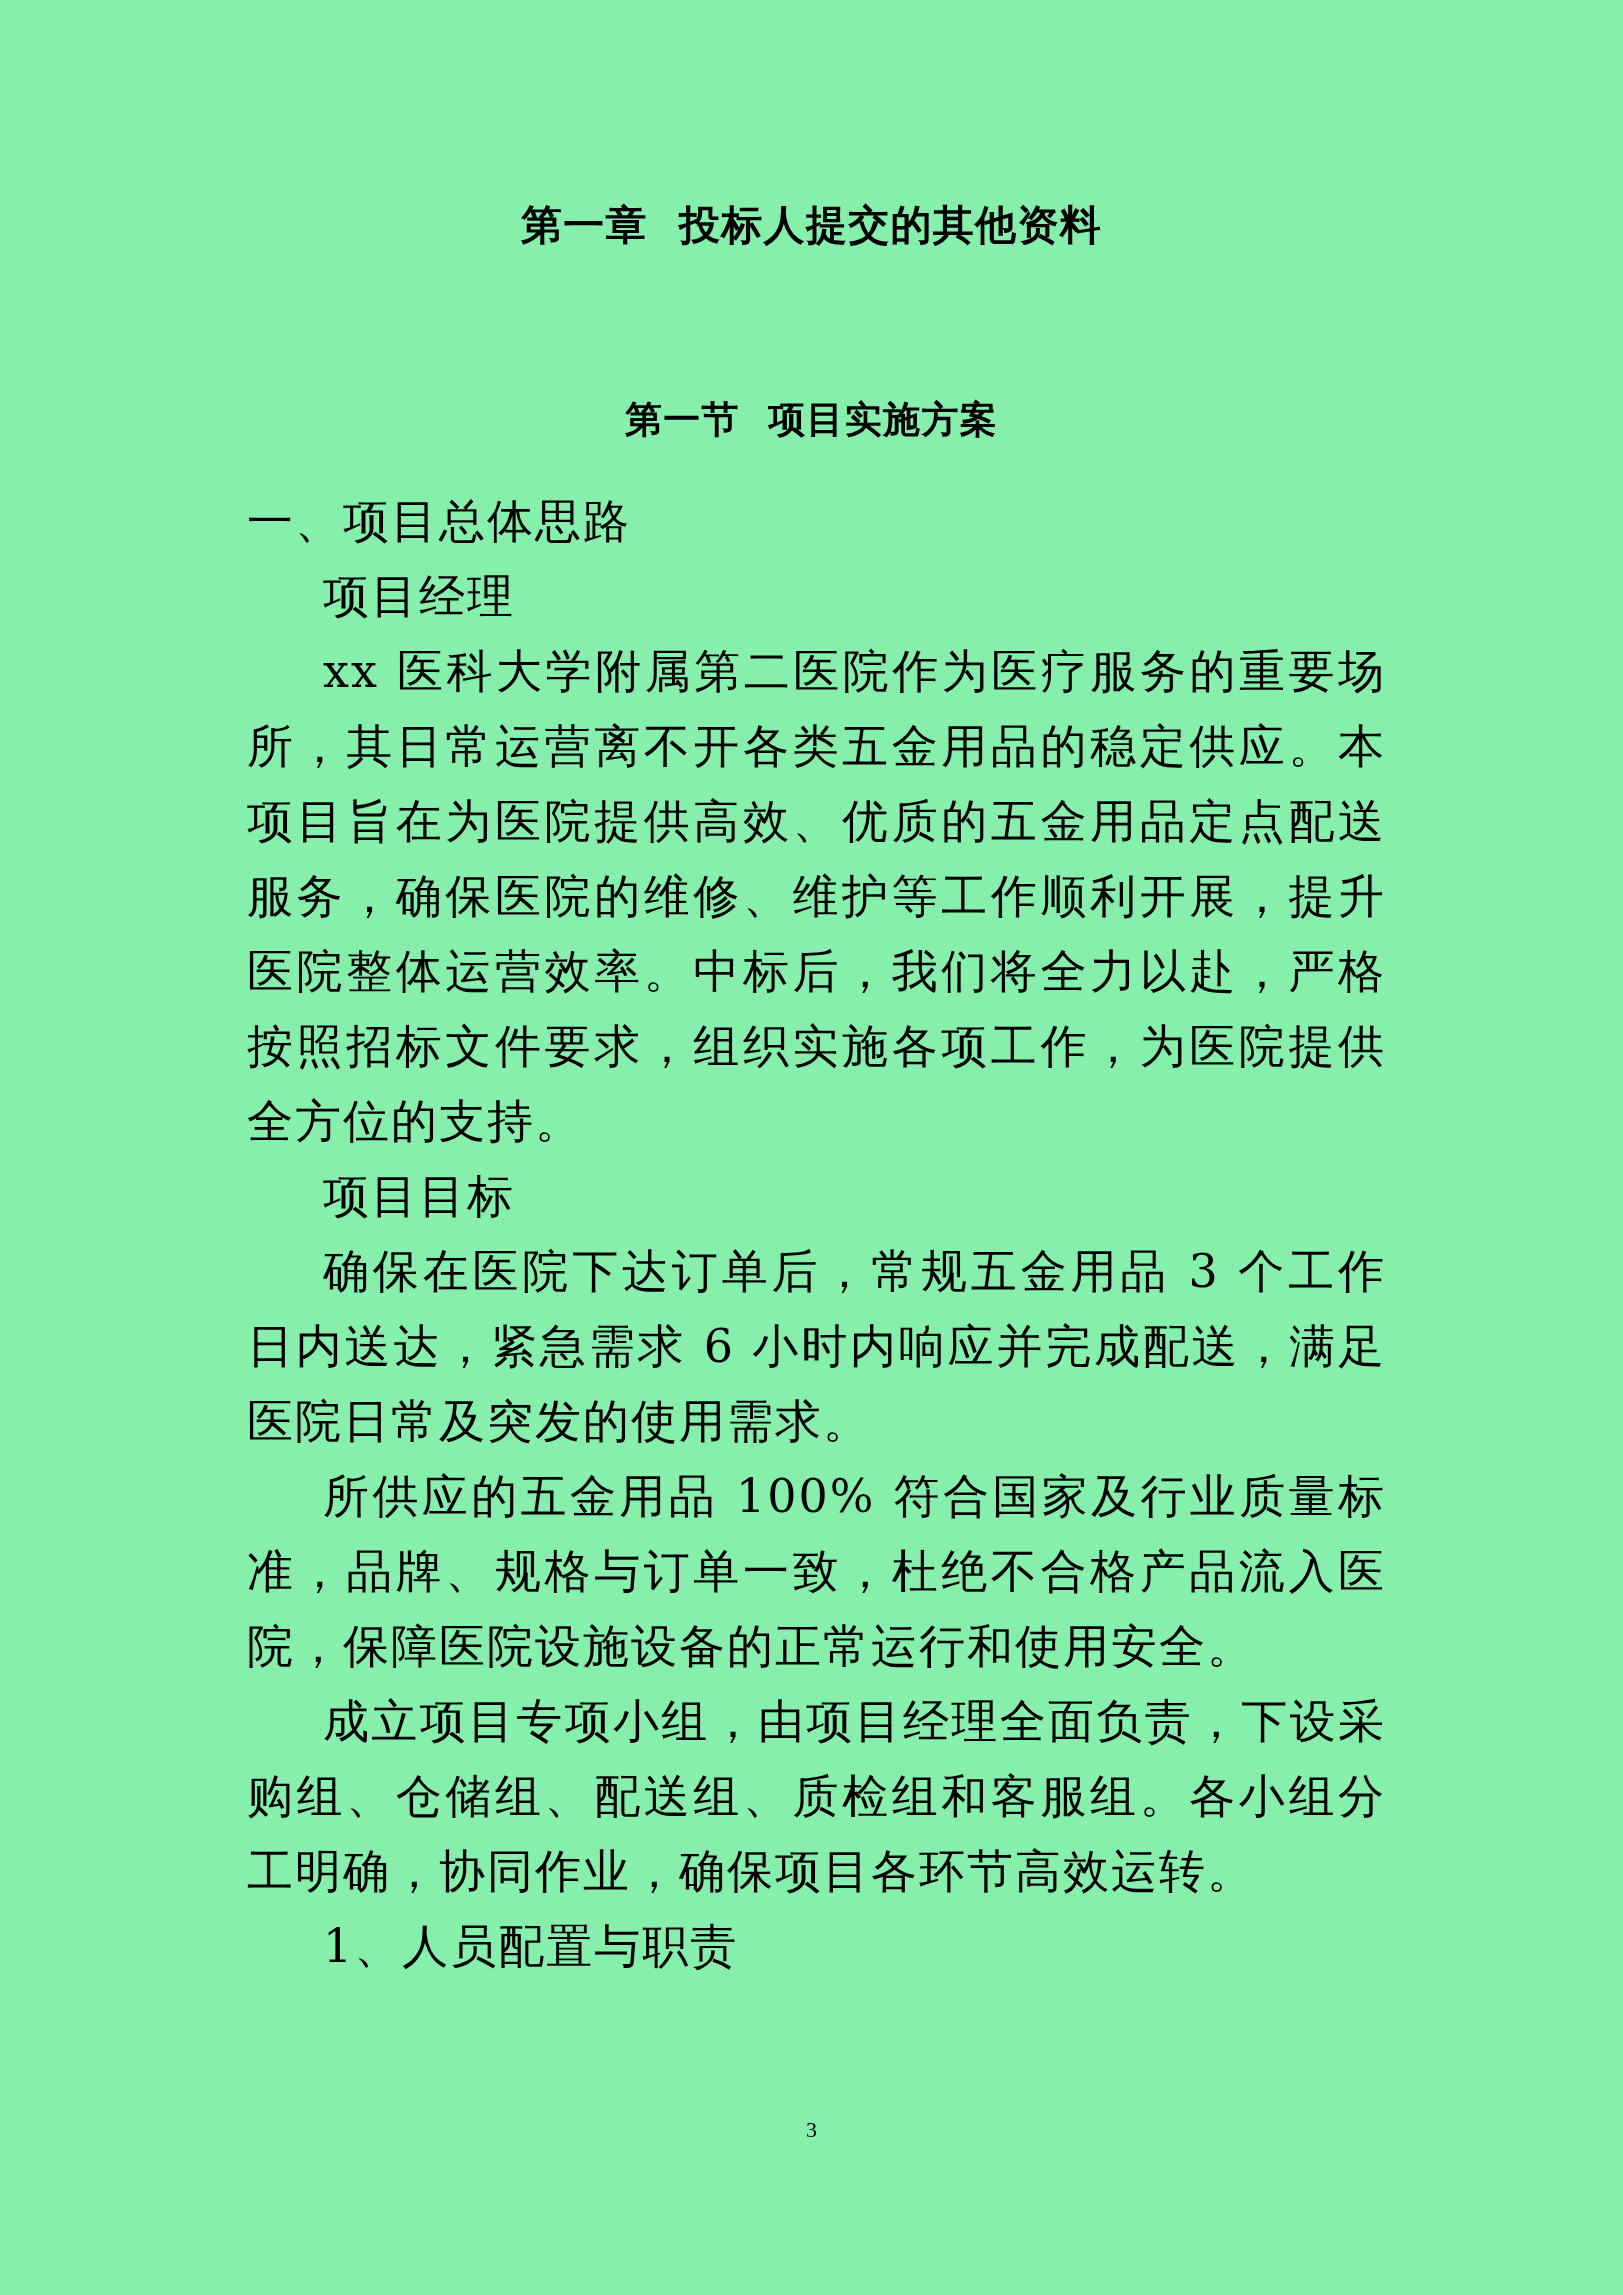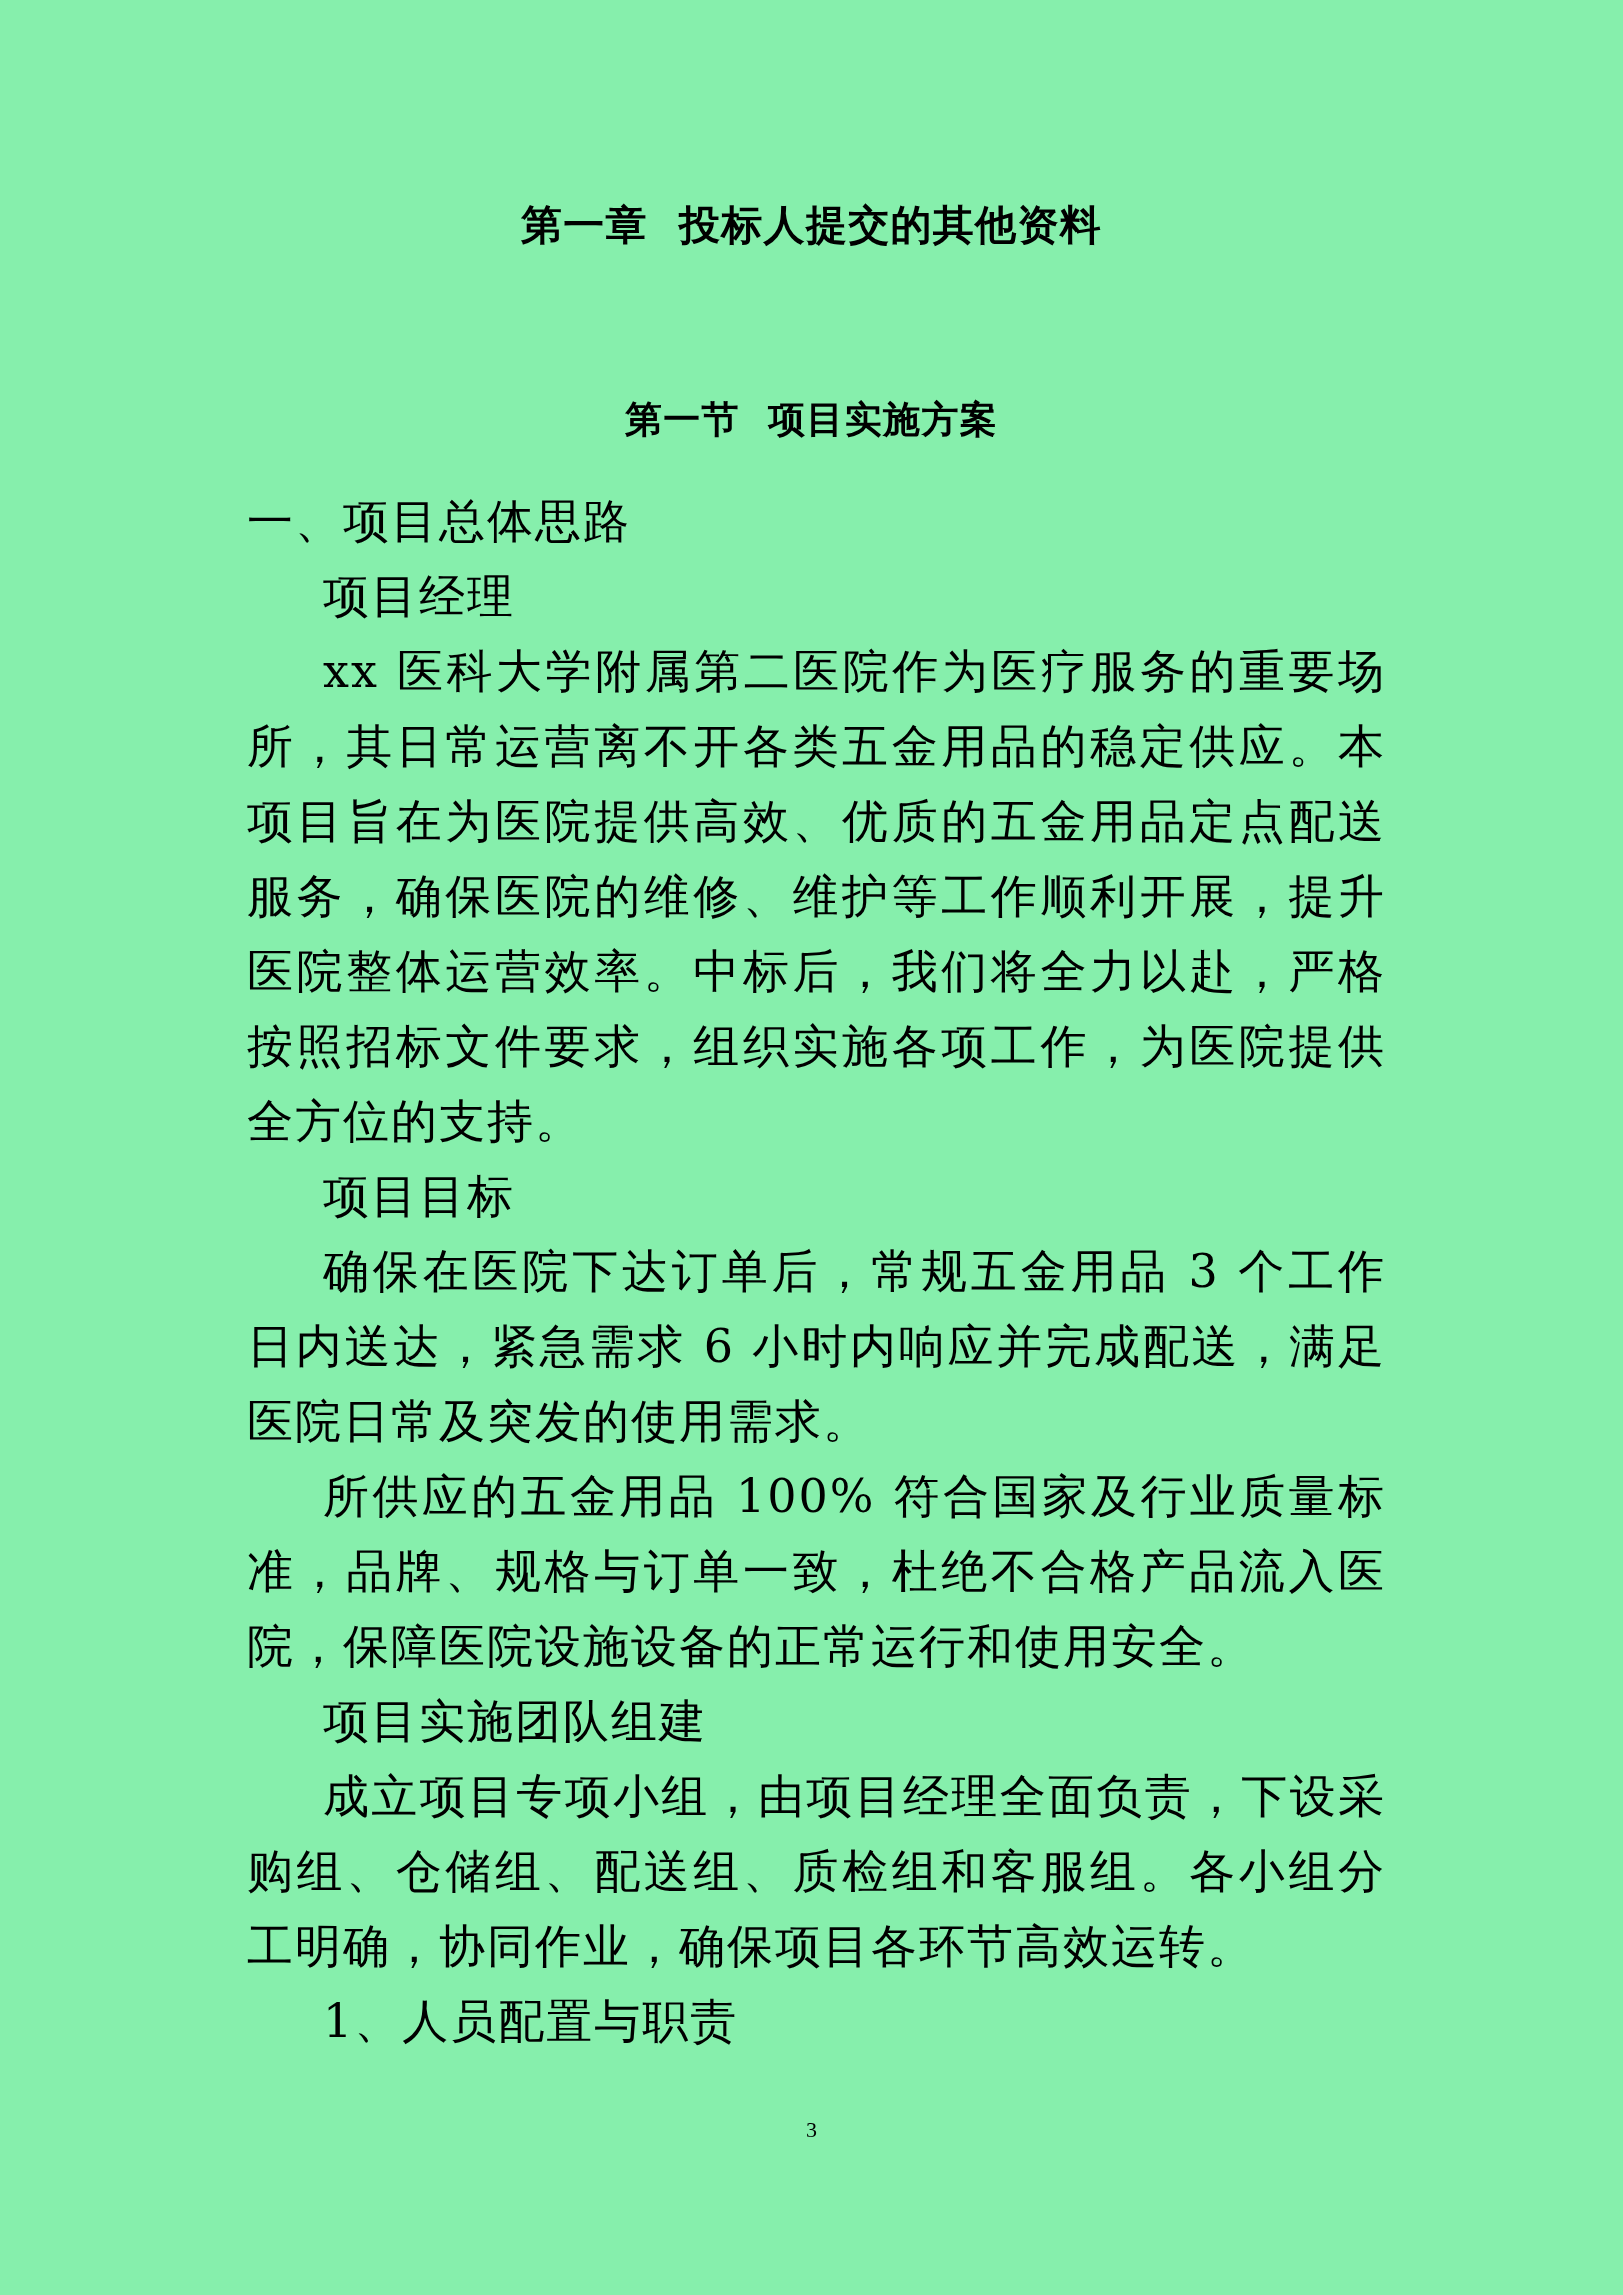--- a/index.html
+++ b/index.html
@@ -90,21 +90,20 @@
 
   <div class="section-title">第一节  项目实施方案</div>
 
   <div class="body">
     <p class="heading">一、项目总体思路</p>
     <p class="sub">项目经理</p>
     <p class="para">xx 医科大学附属第二医院作为医疗服务的重要场所，其日常运营离不开各类五金用品的稳定供应。本项目旨在为医院提供高效、优质的五金用品定点配送服务，确保医院的维修、维护等工作顺利开展，提升医院整体运营效率。中标后，我们将全力以赴，严格按照招标文件要求，组织实施各项工作，为医院提供全方位的支持。</p>
     <p class="sub">项目目标</p>
     <p class="para">确保在医院下达订单后，常规五金用品 3 个工作日内送达，紧急需求 6 小时内响应并完成配送，满足医院日常及突发的使用需求。</p>
     <p class="para">所供应的五金用品 100% 符合国家及行业质量标准，品牌、规格与订单一致，杜绝不合格产品流入医院，保障医院设施设备的正常运行和使用安全。</p>
-    <p class="sub">项目实施团队组建</p>
     <p class="para">成立项目专项小组，由项目经理全面负责，下设采购组、仓储组、配送组、质检组和客服组。各小组分工明确，协同作业，确保项目各环节高效运转。</p>
     <p class="sub">1、人员配置与职责</p>
   </div>
 
   <div class="page-number">3</div>
 
 </div>
 
 
 </body></html>

